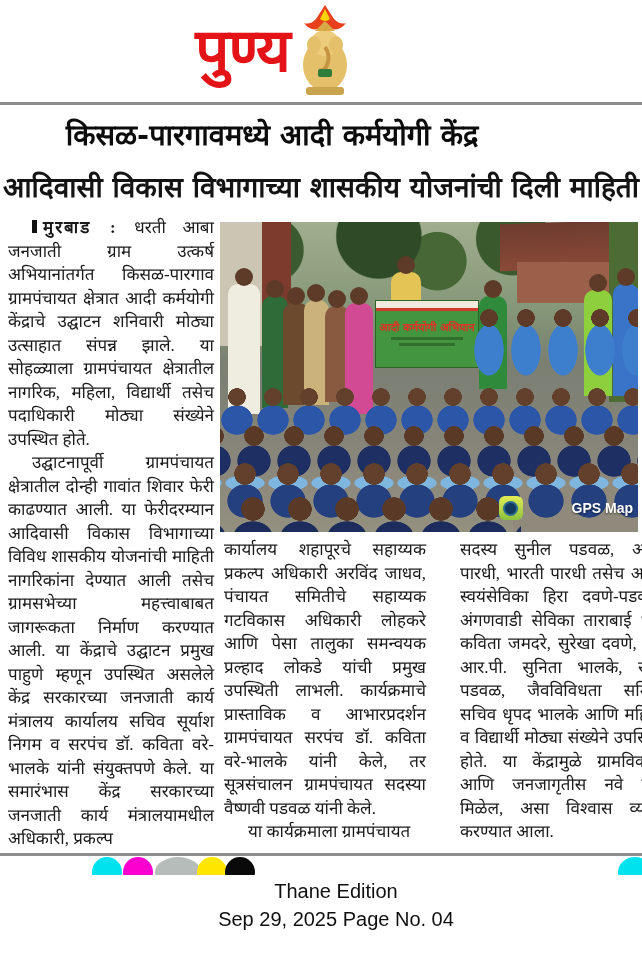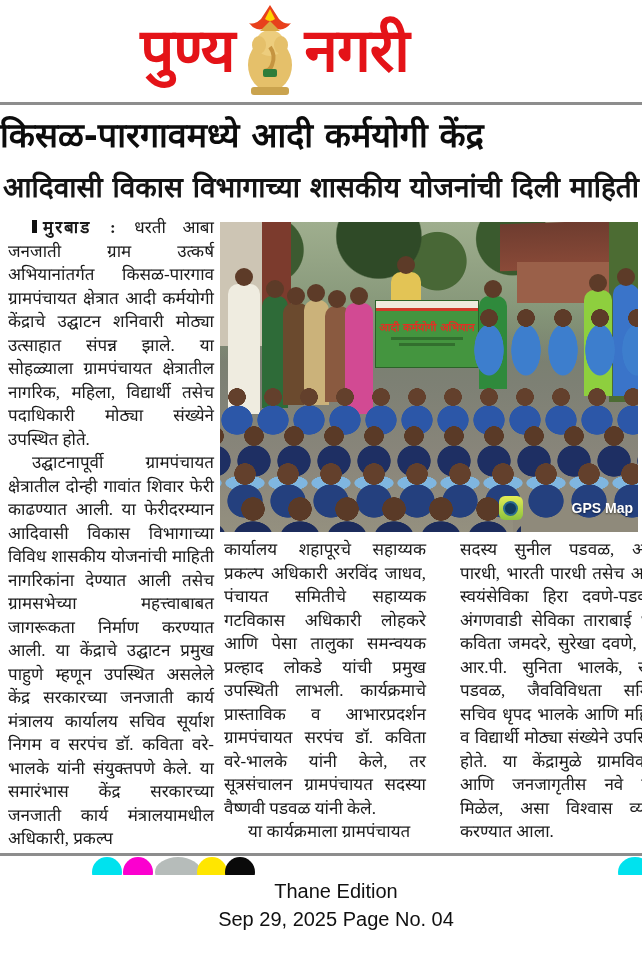--- a/index.html
+++ b/index.html
@@ -18,23 +18,23 @@
     font-family:"DejaVu Sans","Liberation Sans",sans-serif;
     font-weight:bold;font-size:60px;line-height:60px;color:#e41318;
     letter-spacing:-1px;
   }
   .ganesh{position:relative;width:58px;height:94px;flex:0 0 auto;}
   .rule{position:absolute;left:0;width:642px;height:3px;background:#8d8d8d;}
   .rule-top{top:102px;}
   .rule-bottom{top:853px;}
   
   .headline{
-    position:absolute;top:107px;left:0;width:544px;
-    font-family:"DejaVu Sans","Liberation Sans",sans-serif;
-    font-weight:bold;font-size:34px;line-height:56px;color:#0c0c0c;
+    position:absolute;top:107px;left:0;width:544px;text-align:center;
+    font-family:"DejaVu Sans","Liberation Sans",sans-serif;
+    font-weight:bold;font-size:29px;line-height:56px;color:#0c0c0c;
   }
   .subheadline{
     position:absolute;top:168px;left:0;width:642px;text-align:center;
     font-family:"DejaVu Sans","Liberation Sans",sans-serif;
     font-weight:bold;font-size:28px;line-height:40px;color:#141414;
   }
   
   .col{
     position:absolute;text-align:justify;
     font-size:17px;line-height:23.5px;color:#1a1a1a;
@@ -166,21 +166,20 @@
       <ellipse cx="29" cy="62" rx="22" ry="26" fill="#e5c06a"></ellipse>
       <ellipse cx="29" cy="40" rx="14" ry="13" fill="#edcd7d"></ellipse>
       <path d="M29 44 q6 8 2 18 q-2 6 -8 6" fill="none" stroke="#c59440" stroke-width="4"></path>
       <ellipse cx="18" cy="42" rx="7" ry="9" fill="#e5c06a"></ellipse>
       <ellipse cx="40" cy="42" rx="7" ry="9" fill="#e5c06a"></ellipse>
       <path d="M19 28 L29 18 L39 28 Z" fill="#d9a945"></path>
       <rect x="10" y="84" width="38" height="8" rx="3" fill="#caa34e"></rect>
       <rect x="22" y="66" width="14" height="8" rx="2" fill="#2e7d3a"></rect>
     </svg>
   </span>
-  <span class="mast-word">नगरी</span>
 </div>
 
 <div class="rule rule-top"></div>
 
 <div class="headline">किसळ-पारगावमध्ये आदी कर्मयोगी केंद्र</div>
 <div class="subheadline">आदिवासी विकास विभागाच्या शासकीय योजनांची दिली माहिती</div>
 
 <div class="col col1">
   <p class="indent"><span class="dl-marker"></span><span class="dateline">मुरबाड :</span> <span>धरती आबा जनजाती ग्राम उत्कर्ष अभियानांतर्गत किसळ-पारगाव ग्रामपंचायत क्षेत्रात आदी कर्मयोगी केंद्राचे उद्घाटन शनिवारी मोठ्या उत्साहात संपन्न झाले. या सोहळ्याला ग्रामपंचायत क्षेत्रातील नागरिक, महिला, विद्यार्थी तसेच पदाधिकारी मोठ्या संख्येने उपस्थित होते.</span></p>
   <p class="indent">उद्घाटनापूर्वी ग्रामपंचायत क्षेत्रातील दोन्ही गावांत शिवार फेरी काढण्यात आली. या फेरीदरम्यान आदिवासी विकास विभागाच्या विविध शासकीय योजनांची माहिती नागरिकांना देण्यात आली तसेच ग्रामसभेच्या महत्त्वाबाबत जागरूकता निर्माण करण्यात आली. या केंद्राचे उद्घाटन प्रमुख पाहुणे म्हणून उपस्थित असलेले केंद्र सरकारच्या जनजाती कार्य मंत्रालय कार्यालय सचिव सूर्याश निगम व सरपंच डॉ. कविता वरे-भालके यांनी संयुक्तपणे केले. या समारंभास केंद्र सरकारच्या जनजाती कार्य मंत्रालयामधील अधिकारी, प्रकल्प</p>

